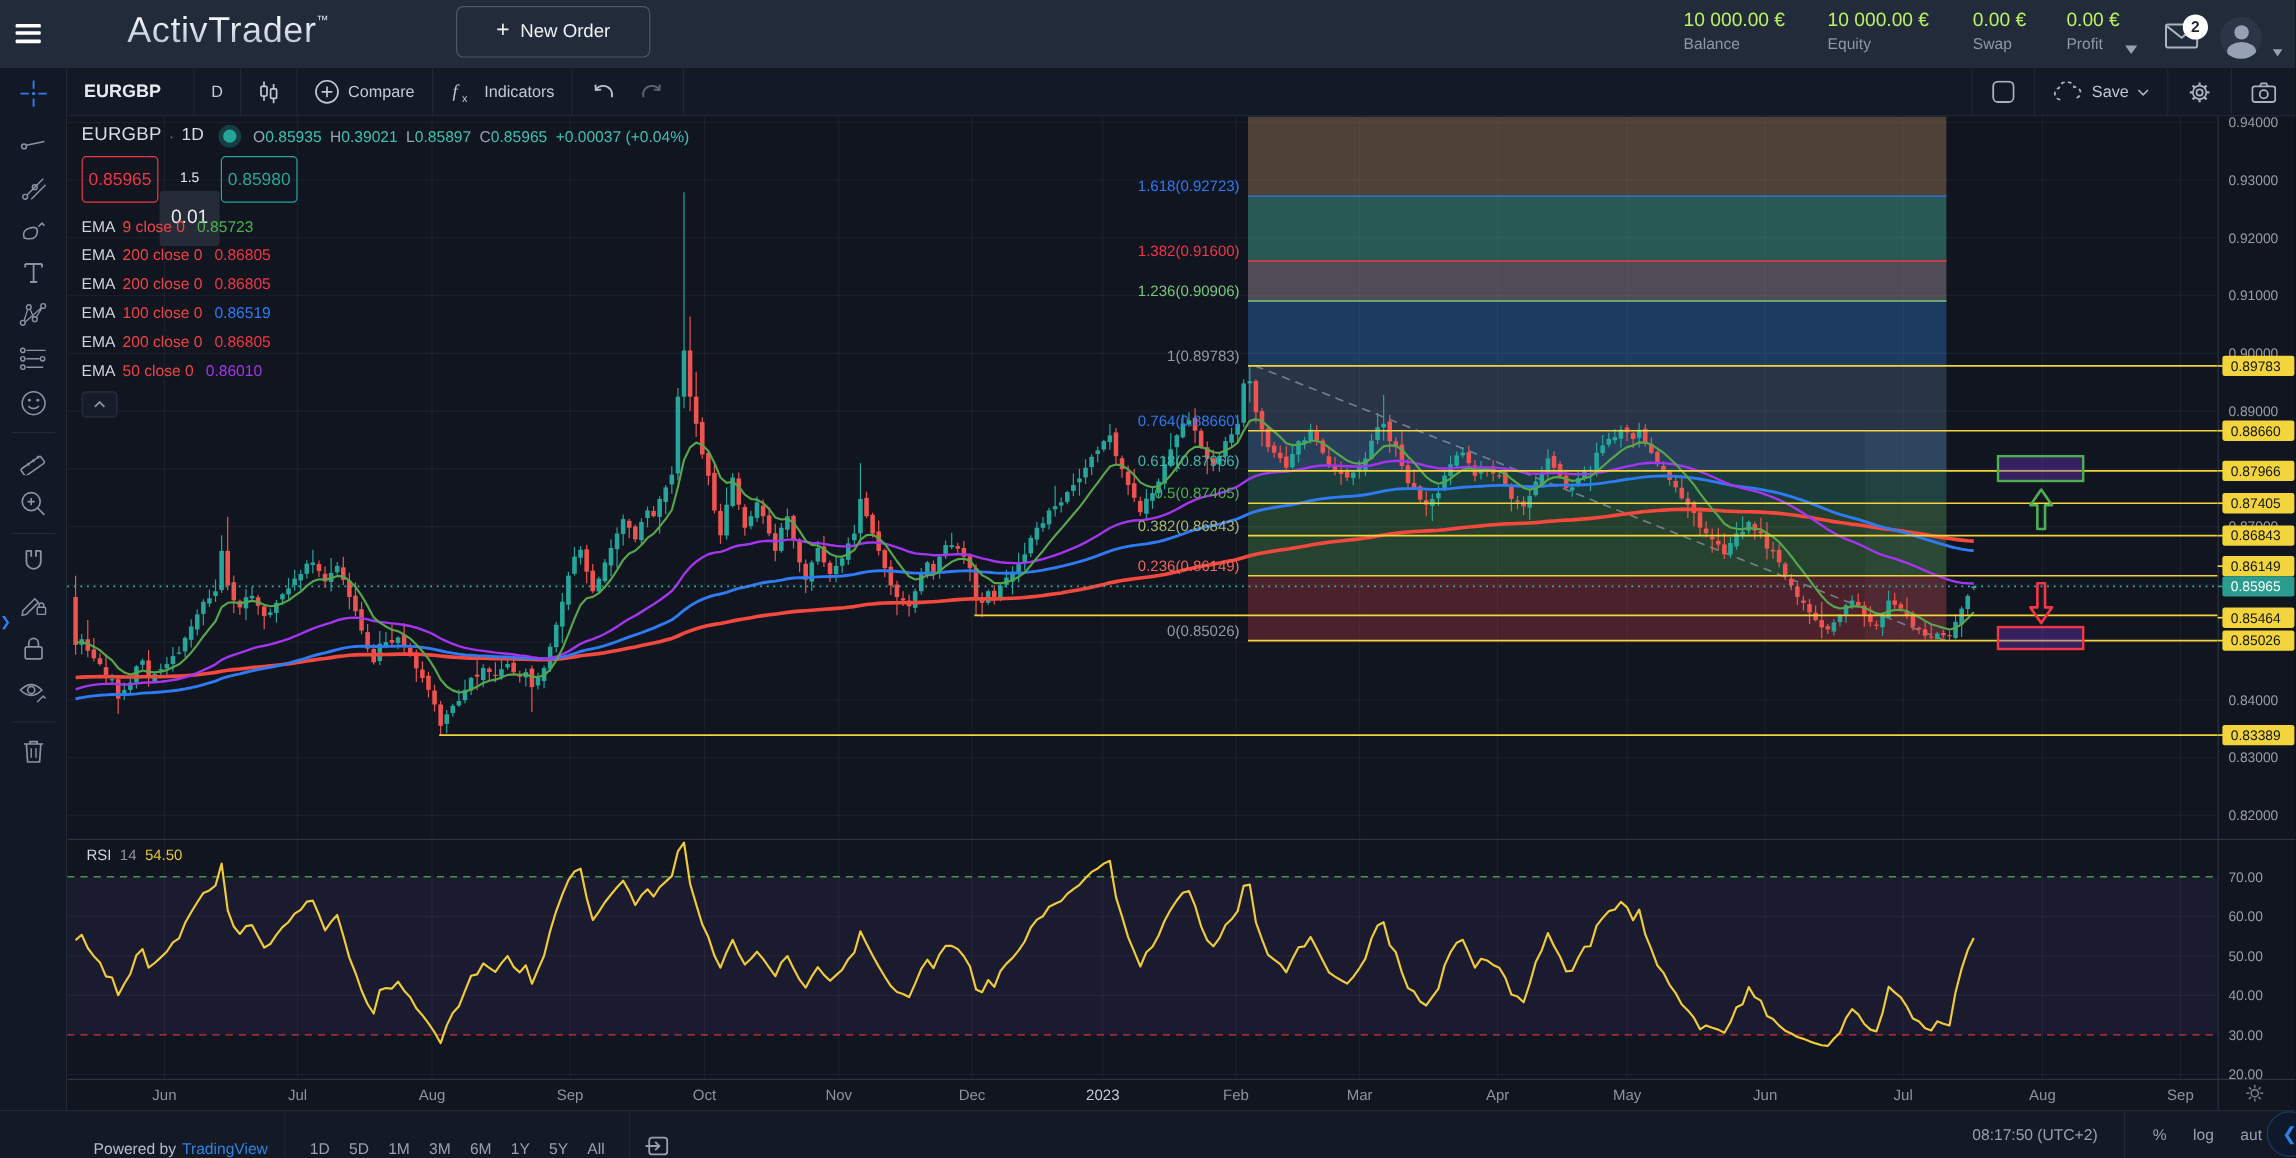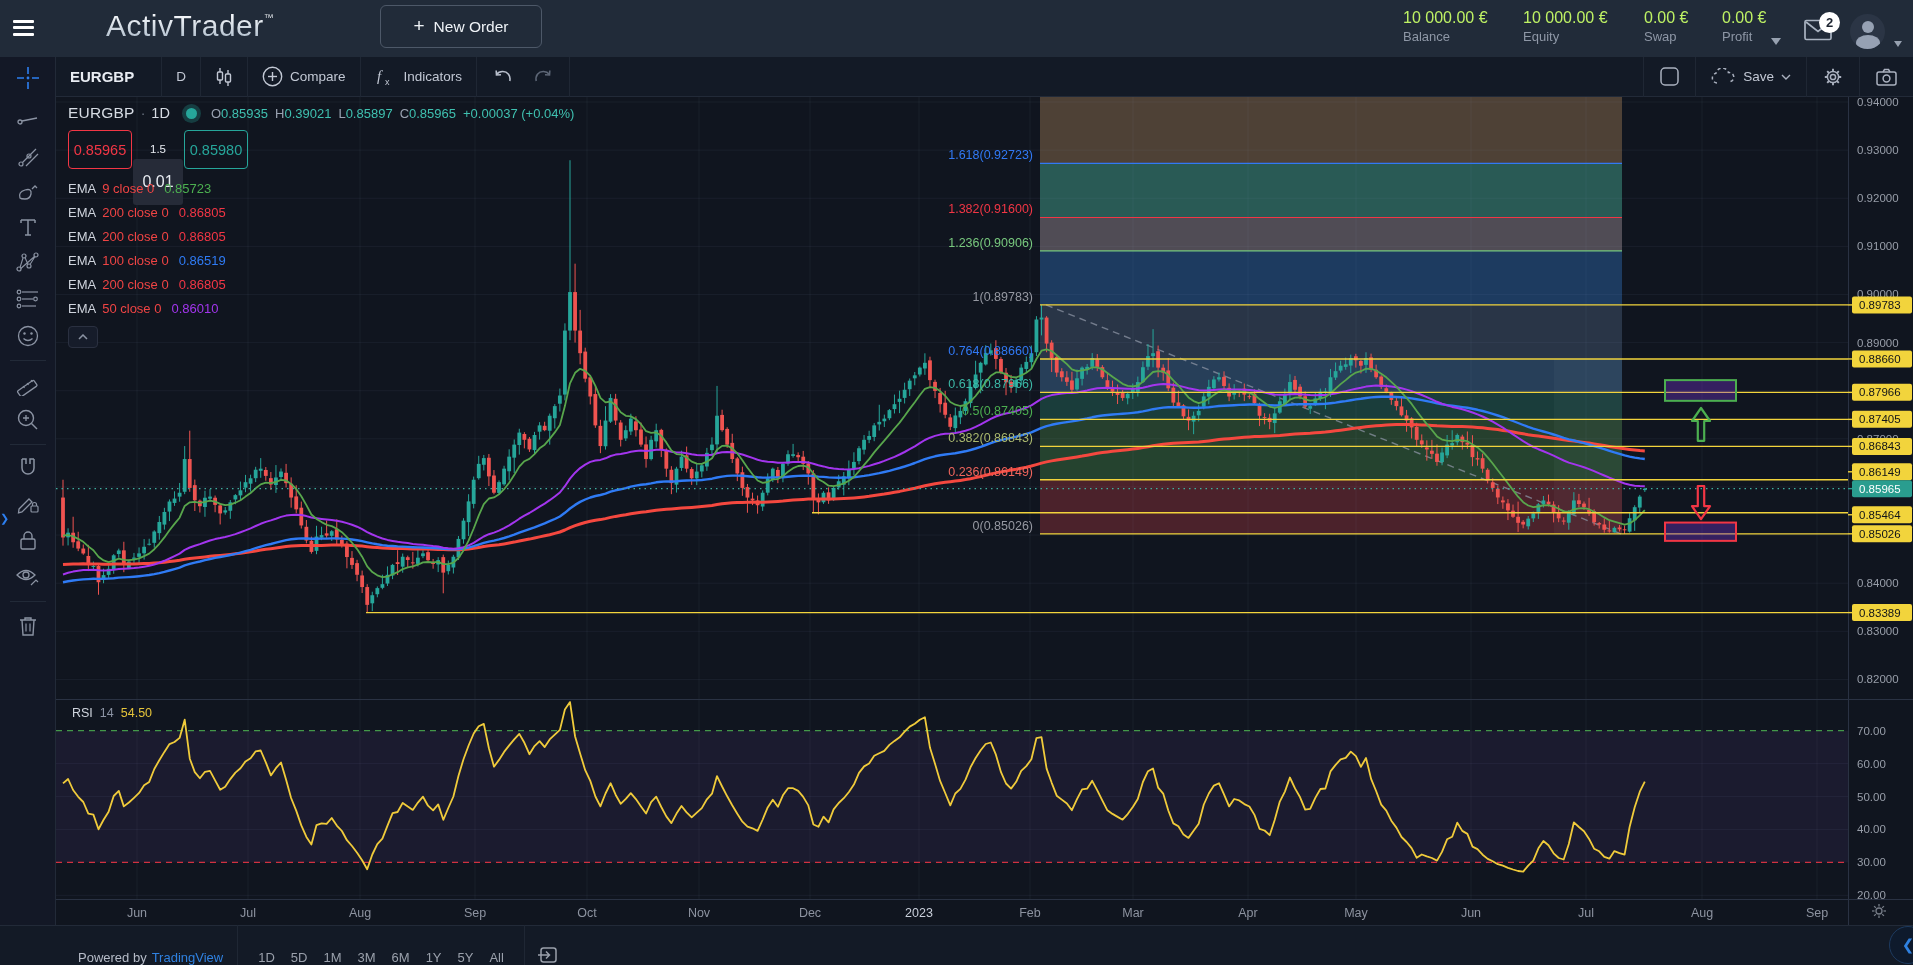--- a/index.html
+++ b/index.html
@@ -1212,16 +1212,23 @@
         <span class="bb-range">6M</span>
         <span class="bb-range">1Y</span>
         <span class="bb-range">5Y</span>
         <span class="bb-range">All</span>
       </div>
     <div class="bb-div"></div>
     <svg class="ic" width="22" height="20" viewBox="0 0 22 20" style="cursor:pointer">
       <rect x="4" y="3" width="15" height="14" rx="2.5" fill="none" stroke="#9aa0ab" stroke-width="1.5"></rect>
       <path d="M1 10 H12 M9 6.5 L12.5 10 L9 13.5" fill="none" stroke="#9aa0ab" stroke-width="1.5"></path>
     </svg>
+    <div class="bb-right">
+      <span class="bb-clock">08:17:50 (UTC+2)</span>
+      <div class="bb-div"></div>
+      <span class="bb-btn">%</span>
+      <span class="bb-btn">log</span>
+      <span class="bb-btn" style="margin-right:28px">aut</span>
+    </div>
   </div>
   <div class="bb-fab">❮</div>
 
 </div>
 
 </body></html>

